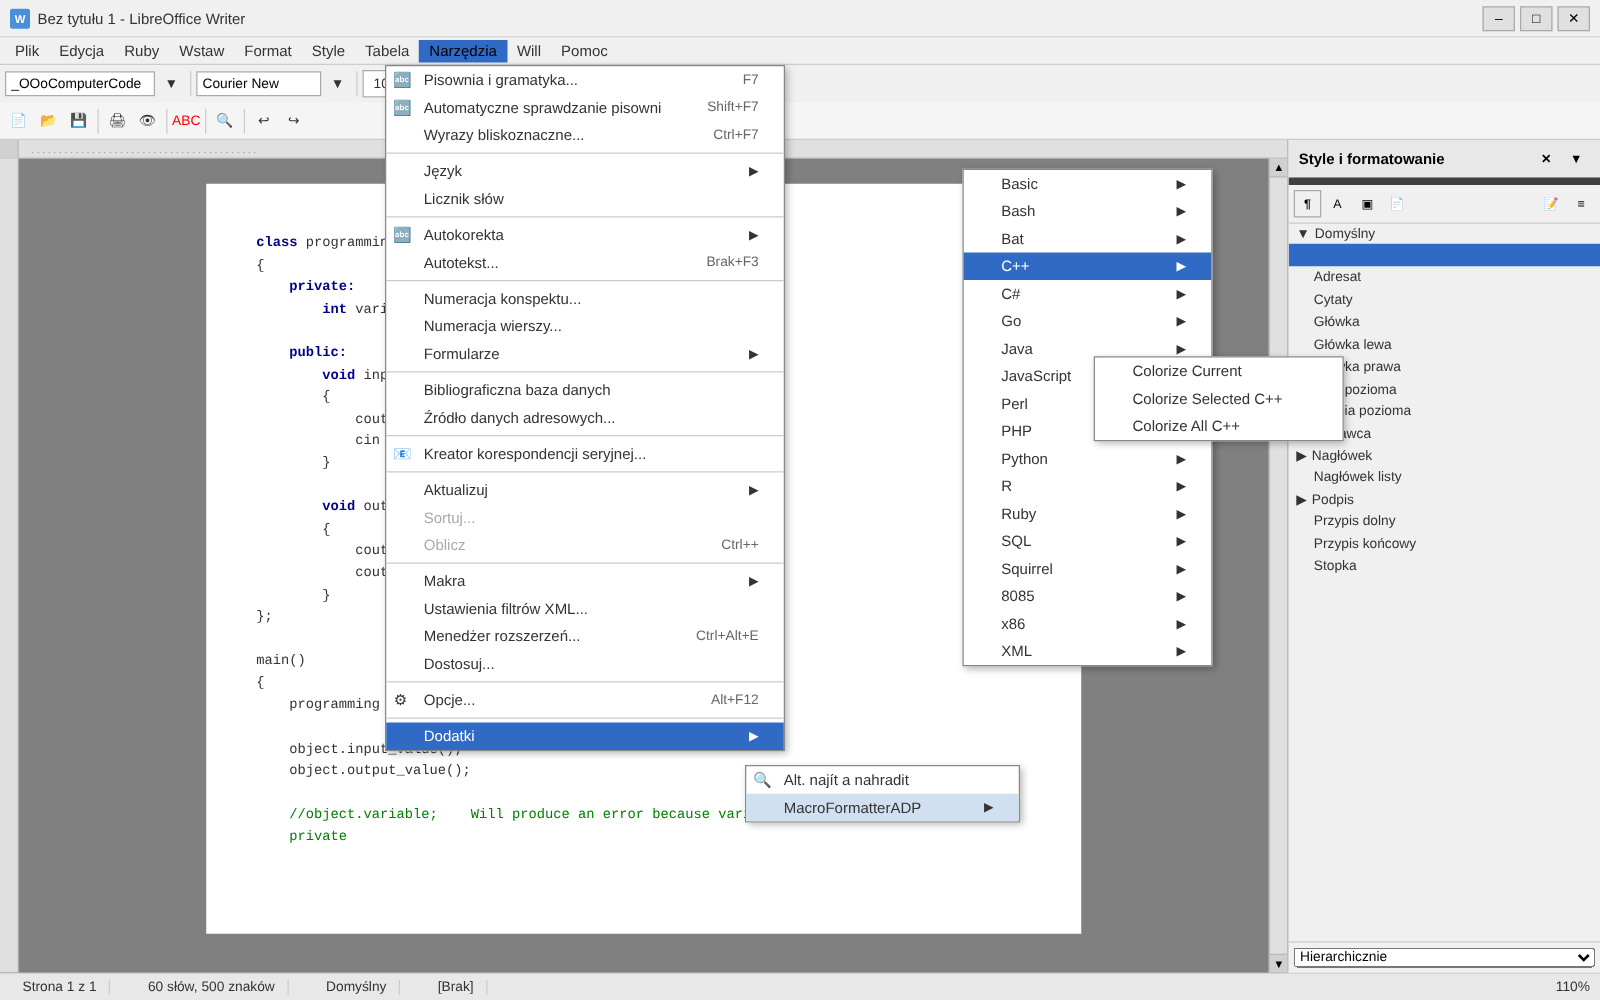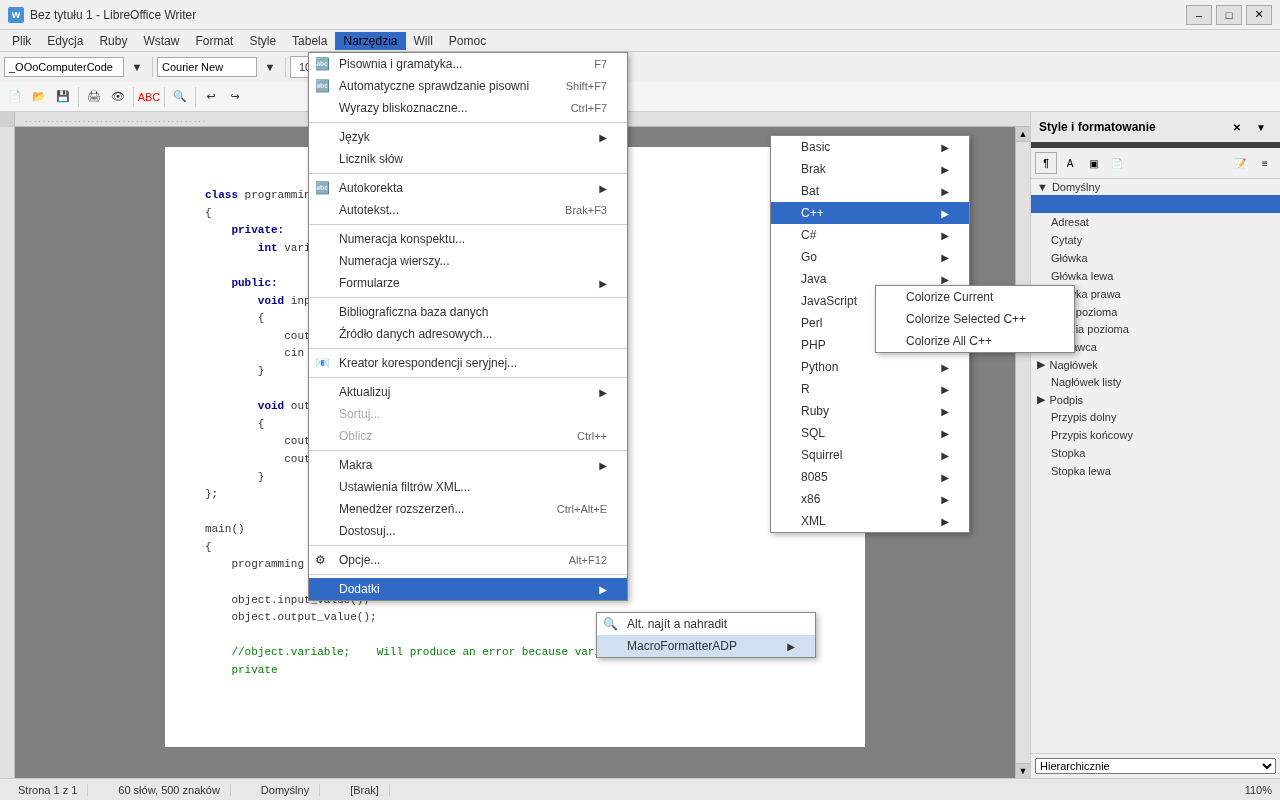--- a/index.html
+++ b/index.html
@@ -224,21 +224,20 @@
         <span>Nagłówek</span>
       </div>
       <div class="style-item">Nagłówek listy</div>
       <div class="style-group-header">
         <span>▶</span>
         <span>Podpis</span>
       </div>
       <div class="style-item">Przypis dolny</div>
       <div class="style-item">Przypis końcowy</div>
       <div class="style-item">Stopka</div>
-      <div class="style-item">Stopka lewa</div>
     </div>
     <div class="styles-footer">
       <select>
         <option>Hierarchicznie</option>
       </select>
     </div>
   </div>
 </div>
 
 <div class="status-bar">
@@ -356,21 +355,21 @@
     <span class="arrow-right">▶</span>
   </div>
 </div>
 
 <div class="dropdown-menu" style="top:135px;left:770px;width:120px;text-align:center;">
   <div class="dropdown-item">
     <span>Basic</span>
     <span class="arrow-right">▶</span>
   </div>
   <div class="dropdown-item">
-    <span>Brak</span>
+    <span>Bash</span>
     <span class="arrow-right">▶</span>
   </div>
   <div class="dropdown-item">
     <span>Bat</span>
     <span class="arrow-right">▶</span>
   </div>
   <div class="dropdown-item highlighted">
     <span>C++</span>
     <span class="arrow-right" style="color:white;">▶</span>
   </div>

